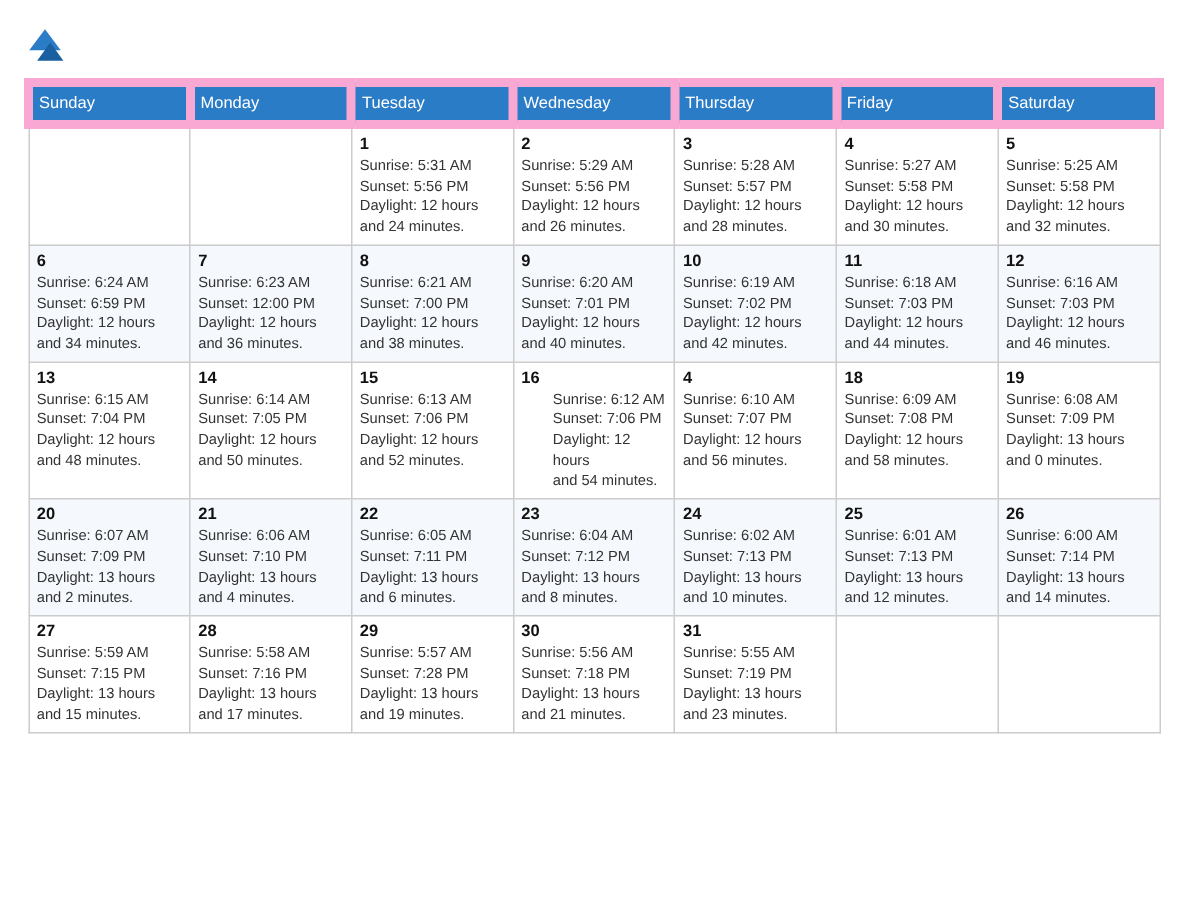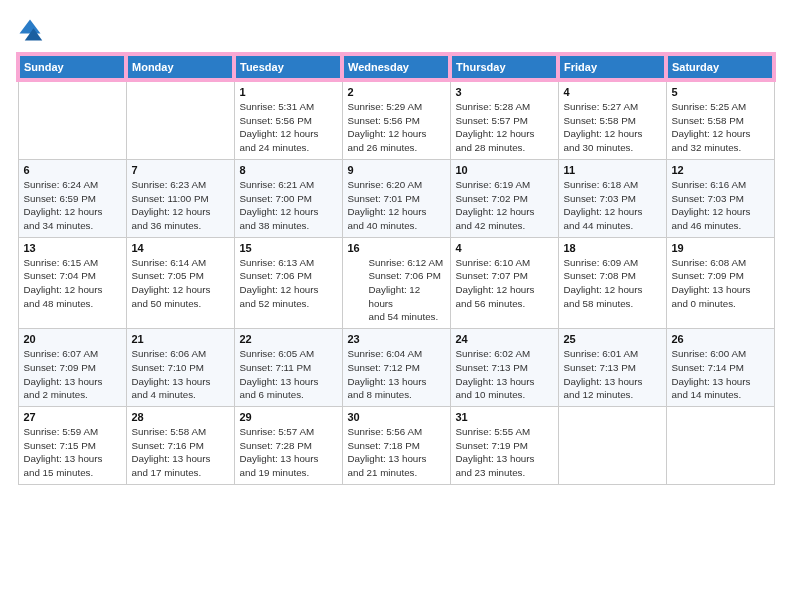--- a/index.html
+++ b/index.html
@@ -49,22 +49,22 @@
       width: 100%;
       border-collapse: collapse;
       font-size: 10.5px;
     }
     .calendar th {
       background: #2a7cc7;
       color: #fff;
       padding: 5px 4px;
       text-align: left;
       font-size: 11px;
-      font-weight: bold;
-      border: 4px solid #f9a8d4;
+      font-weight: normal;
+      border: 6px solid #f9a8d4;
     }
     .calendar td {
       border: 1px solid #ccc;
       vertical-align: top;
       padding: 4px 5px;
       width: 108px;
       min-height: 75px;
       background: #fff;
     }
     .calendar tr:nth-child(even) td {
@@ -161,21 +161,21 @@
         <td>
           <div class="day-number">6</div>
           <div class="day-info" style="white-space: pre-line;">Sunrise: 6:24 AM
 Sunset: 6:59 PM
 Daylight: 12 hours
 and 34 minutes.</div>
         </td>
         <td>
           <div class="day-number">7</div>
           <div class="day-info" style="white-space: pre-line;">Sunrise: 6:23 AM
-Sunset: 11:00 PM
+Sunset: 12:00 PM
 Daylight: 12 hours
 and 36 minutes.</div>
         </td>
         <td>
           <div class="day-number">8</div>
           <div class="day-info" style="white-space: pre-line;">Sunrise: 6:21 AM
 Sunset: 7:00 PM
 Daylight: 12 hours
 and 38 minutes.</div>
         </td>

